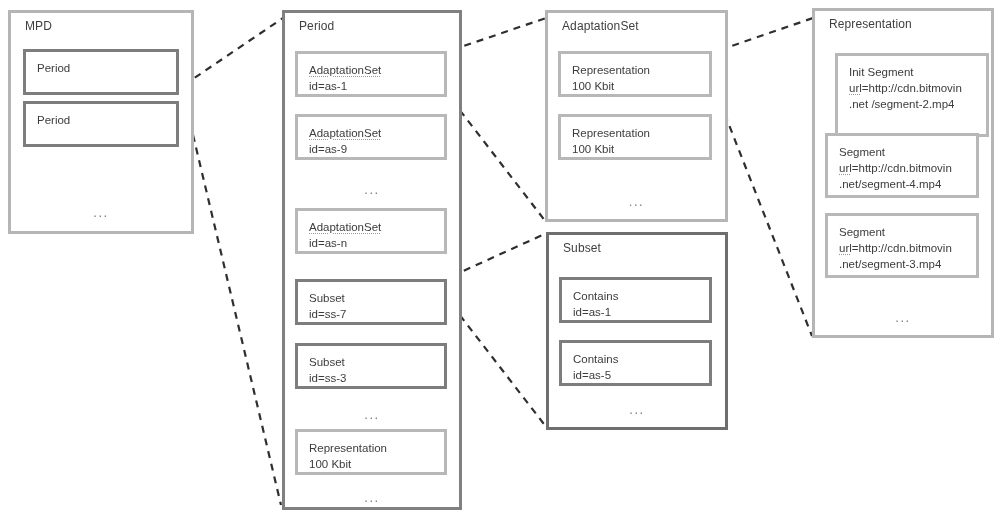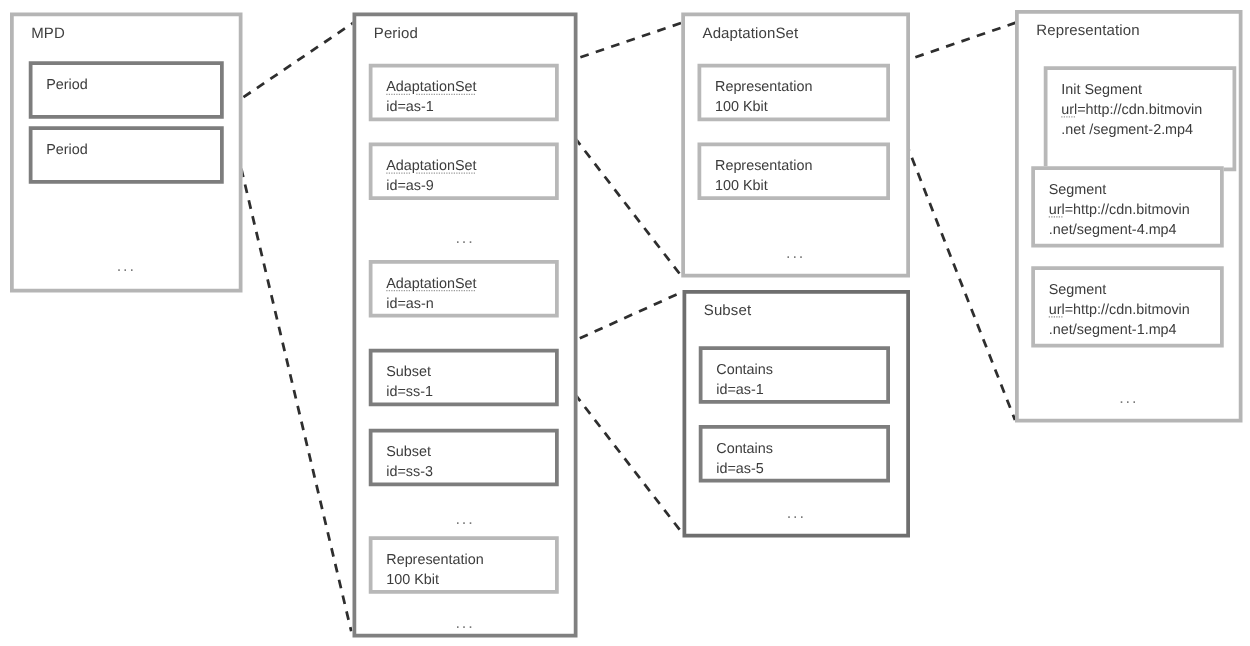--- a/index.html
+++ b/index.html
@@ -121,21 +121,21 @@
 
     <div class="ellipsis" style="left:0;top:170px;width:174px;">...</div>
 
     <div class="item light" style="left:10px;top:195px;width:152px;height:46px;">
       <div class="line"><span class="spellword">AdaptationSet</span></div>
       <div class="line">id=as-n</div>
     </div>
 
     <div class="item dark" style="left:10px;top:266px;width:152px;height:46px;">
       <div class="line">Subset</div>
-      <div class="line">id=ss-1</div>
+      <div class="line">id=ss-7</div>
     </div>
 
     <div class="item dark" style="left:10px;top:330px;width:152px;height:46px;">
       <div class="line">Subset</div>
       <div class="line">id=ss-3</div>
     </div>
 
     <div class="ellipsis" style="left:0;top:395px;width:174px;">...</div>
 
     <div class="item light" style="left:10px;top:416px;width:152px;height:46px;">
@@ -189,19 +189,19 @@
 
     <div class="item light" style="left:10px;top:122px;width:154px;height:65px;">
       <div class="line">Segment</div>
       <div class="line"><span class="spellword">url</span><span>=http://cdn.bitmovin</span></div>
       <div class="line">.net/segment-4.mp4</div>
     </div>
 
     <div class="item light" style="left:10px;top:202px;width:154px;height:65px;">
       <div class="line">Segment</div>
       <div class="line"><span class="spellword">url</span><span>=http://cdn.bitmovin</span></div>
-      <div class="line">.net/segment-1.mp4</div>
+      <div class="line">.net/segment-3.mp4</div>
     </div>
 
     <div class="ellipsis" style="left:0;top:300px;width:176px;">...</div>
   </div>
 
 </div>
 
 </body></html>

